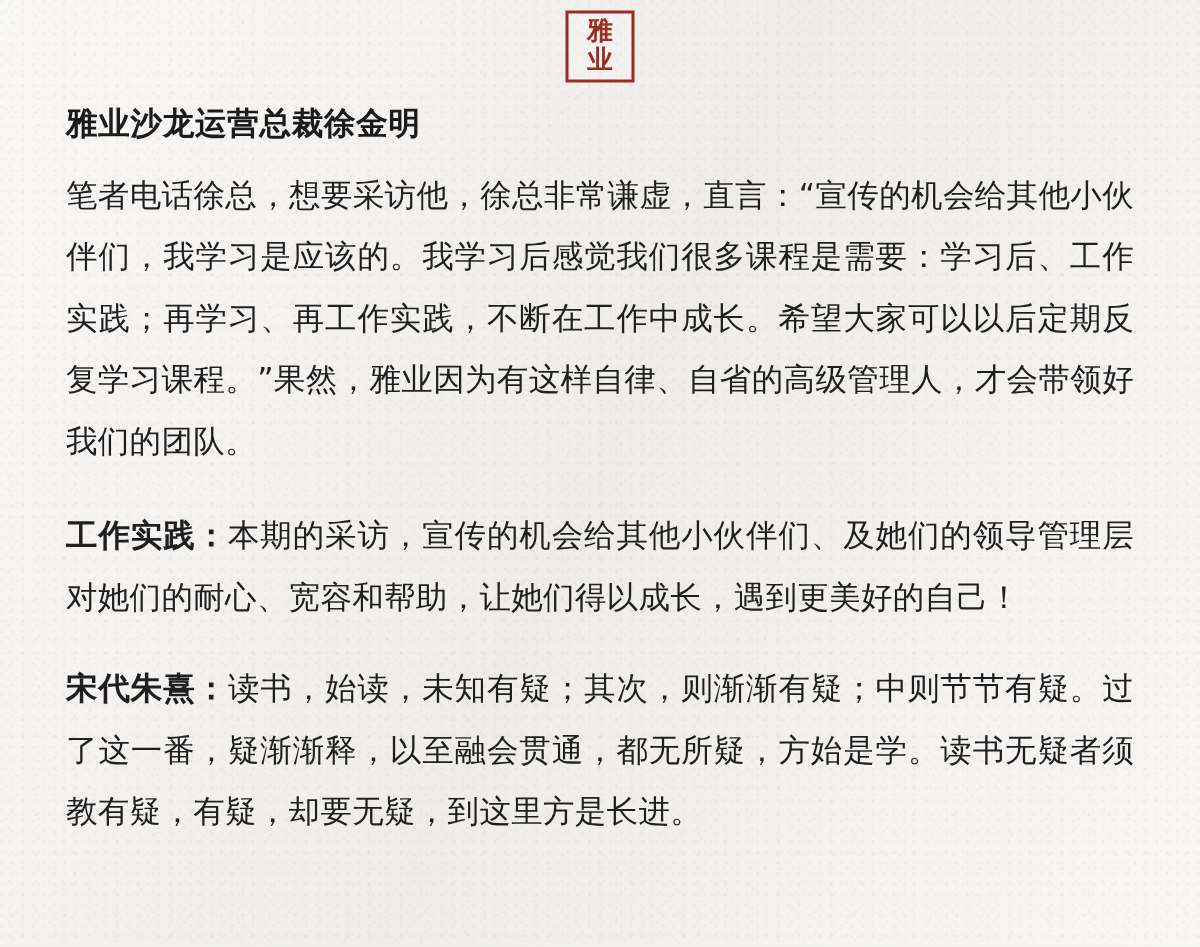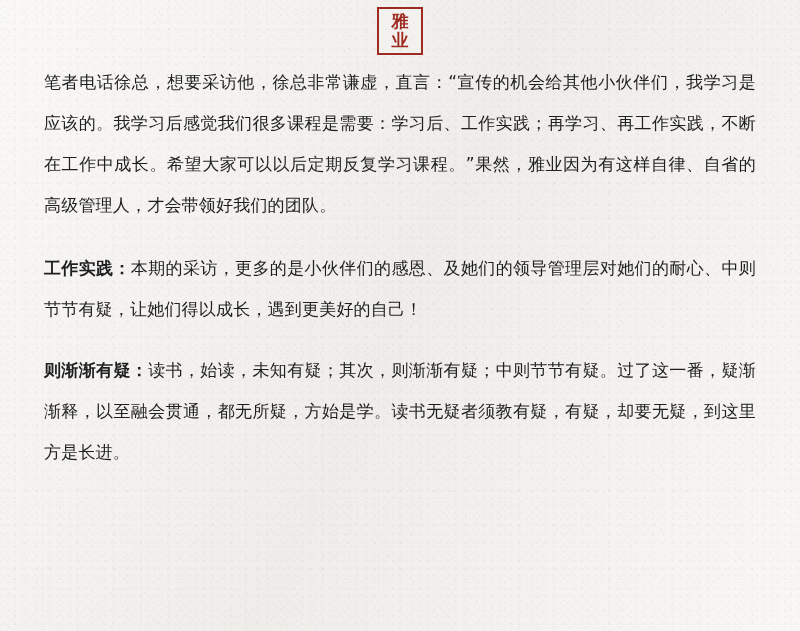--- a/index.html
+++ b/index.html
@@ -78,21 +78,21 @@
     font-family: "DejaVu Sans", sans-serif;
     font-size: 21px;
     font-weight: bold;
     color: #1b1b1b;
     margin: 6px 0 14px 0;
     letter-spacing: 0.5px;
   }
 
   p.para {
     font-family: "DejaVu Sans", sans-serif;
-    font-size: 17px;
+    font-size: 21px;
     line-height: 41px;
     color: #1f1f1f;
     margin: 0 0 22px 0;
     text-align: justify;
     text-justify: inter-ideograph;
     letter-spacing: 0.2px;
   }
   p.para .lead {
     font-weight: bold;
   }
@@ -107,27 +107,28 @@
 
   <div class="seal-area">
     <div class="seal">
       <span class="seal-char-top">雅</span>
       <span class="seal-char-bottom">业</span>
     </div>
   </div>
 
   <div class="content">
 
+    <h1 class="title">雅业沙龙运营总裁徐金明</h1>
 
     <p class="para">
       <span>笔者电话徐总，想要采访他，徐总非常谦虚，直言：“宣传的机会给其他小伙伴们，我学习是应该的。我学习后感觉我们很多课程是需要：学习后、工作实践；再学习、再工作实践，不断在工作中成长。希望大家可以以后定期反复学习课程。”果然，雅业因为有这样自律、自省的高级管理人，才会带领好我们的团队。</span>
     </p>
 
     <p class="para tight">
-      <span class="lead">工作实践：</span><span>本期的采访，更多的是小伙伴们的感恩、及她们的领导管理层对她们的耐心、中则节节有疑，让她们得以成长，遇到更美好的自己！</span>
+      <span class="lead">工作实践：</span><span>本期的采访，宣传的机会给其他小伙伴们、及她们的领导管理层对她们的耐心、宽容和帮助，让她们得以成长，遇到更美好的自己！</span>
     </p>
 
     <p class="para tight">
-      <span class="lead">则渐渐有疑：</span><span>读书，始读，未知有疑；其次，则渐渐有疑；中则节节有疑。过了这一番，疑渐渐释，以至融会贯通，都无所疑，方始是学。读书无疑者须教有疑，有疑，却要无疑，到这里方是长进。</span>
+      <span class="lead">宋代朱熹：</span><span>读书，始读，未知有疑；其次，则渐渐有疑；中则节节有疑。过了这一番，疑渐渐释，以至融会贯通，都无所疑，方始是学。读书无疑者须教有疑，有疑，却要无疑，到这里方是长进。</span>
     </p>
 
   </div>
 </div>
 
 </body></html>

